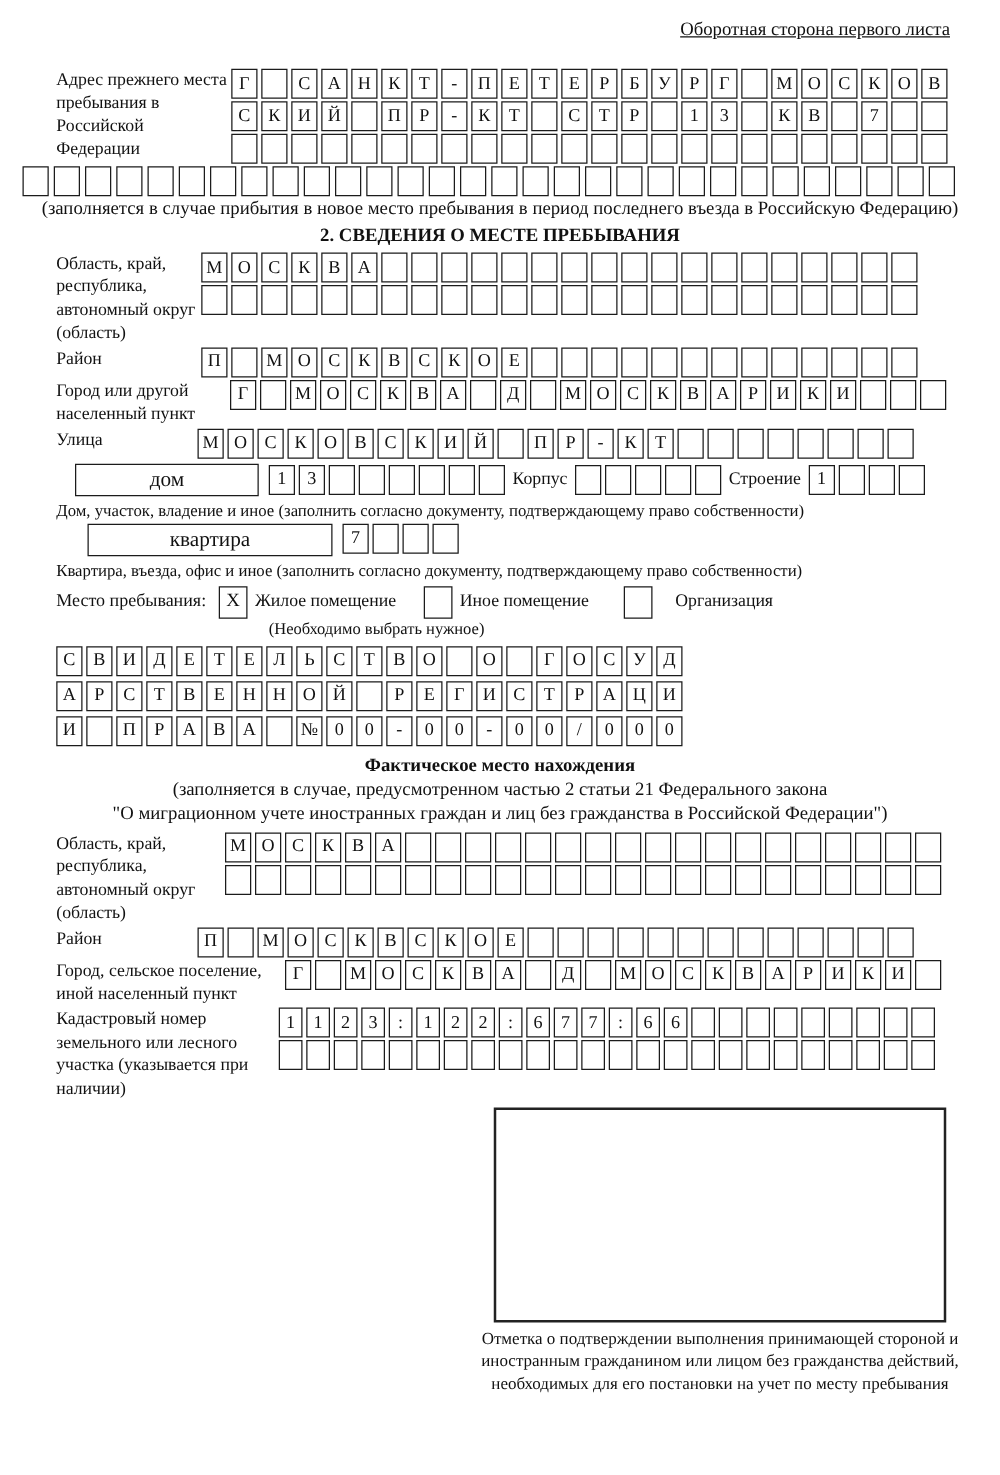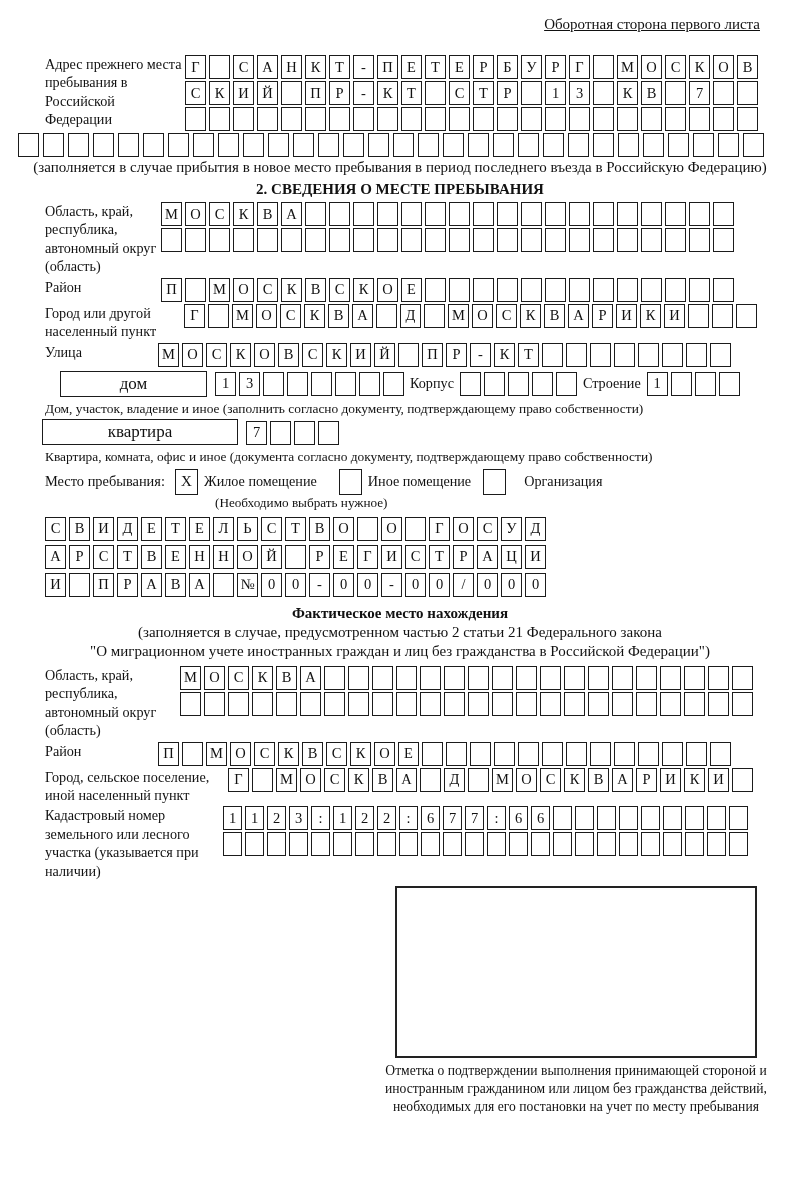--- a/index.html
+++ b/index.html
@@ -324,37 +324,37 @@
   <div class="inline-lbl">Строение</div>
   <div class="cells">
       <span class="cell">1</span>
       <span class="cell"></span>
       <span class="cell"></span>
       <span class="cell"></span>
     </div>
 </div>
 <div class="lnote">Дом, участок, владение и иное (заполнить согласно документу, подтверждающему право собственности)</div>
 
-<div class="mt2" style="display:flex;align-items:flex-end;margin-left:42px">
+<div class="mt2" style="display:flex;align-items:flex-start;margin-left:70px">
   <div class="namedbox" style="width:196px">квартира</div>
   <div class="cells" style="margin-left:8px">
       <span class="cell">7</span>
       <span class="cell"></span>
       <span class="cell"></span>
       <span class="cell"></span>
     </div>
 </div>
-<div class="lnote">Квартира, комната, офис и иное (документа согласно документу, подтверждающему право собственности)</div>
+<div class="lnote">Квартира, въезда, офис и иное (заполнить согласно документу, подтверждающему право собственности)</div>
 
 <div class="mt4" style="display:flex;align-items:center;margin-left:45px">
   <div class="flabel" style="font-size:14.4px">Место пребывания:</div>
   <span class="chk" style="margin-left:10px">X</span>
   <span class="inline-lbl" style="margin-right:22px">Жилое помещение</span>
   <span class="chk"></span>
-  <span class="inline-lbl" style="margin-right:12px">Иное помещение</span>
+  <span class="inline-lbl" style="margin-right:28px">Иное помещение</span>
   <span class="chk"></span>
   <span class="inline-lbl" style="margin-left:18px">Организация</span>
 </div>
 <div style="margin-left:215px;font-size:13.2px">(Необходимо выбрать нужное)</div>
 
 <div class="frow mt6">
   <div class="rows" style="gap:4px">
     <div class="cells">
         <span class="cell">С</span>
         <span class="cell">В</span>

